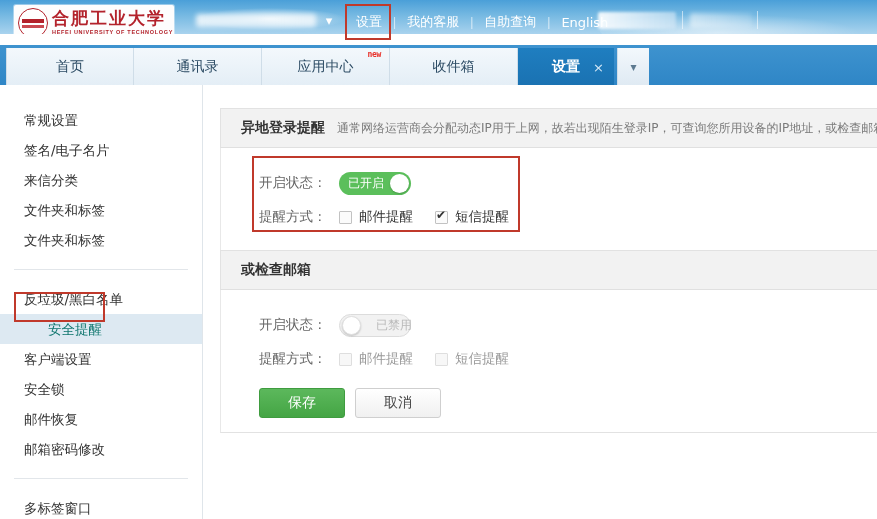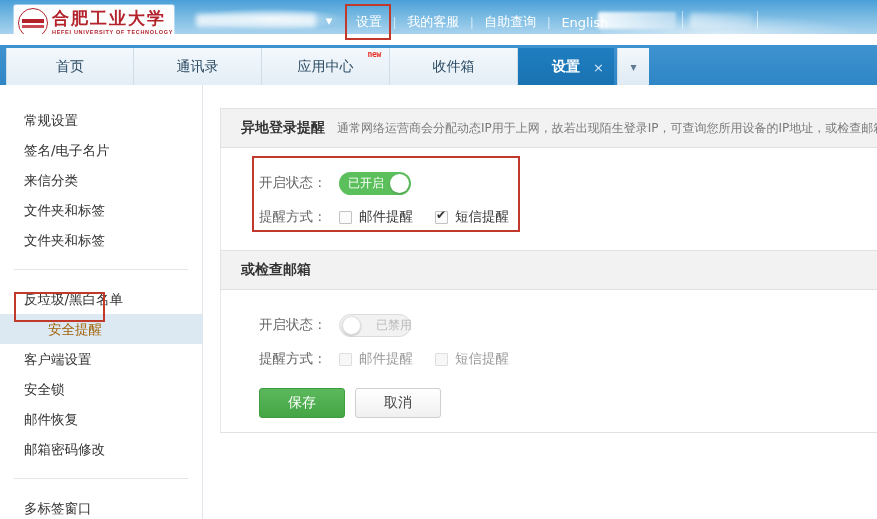--- a/index.html
+++ b/index.html
@@ -128,21 +128,21 @@
   .sidebar {
     position:absolute; left:0; top:85px; width:203px; height:434px;
     background:#ffffff; border-right:1px solid #dfe5ea;
     padding-top:20px;
   }
   .side-item {
     height:30px; line-height:30px; padding-left:24px;
     font-size:13.5px; color:#333; white-space:nowrap;
     font-family:"DejaVu Sans","Liberation Sans",sans-serif;
   }
-  .side-item.selected { background:#dde9f2; color:#a16207;padding-left:48px; }
+  .side-item.selected { background:#dde9f2; color:#0f766e;padding-left:48px; }
   .side-div { height:1px; background:#e2e6ea; margin:14px 14px 14px 14px; }
 
   
   .main {
     position:absolute; left:220px; top:108px; width:680px;
   }
   .panel-head {
     height:40px; background:#f2f2f2; border:1px solid #e2e2e2;
     border-bottom:1px solid #e0e0e0;
     display:flex; align-items:center; padding-left:20px; overflow:hidden;

